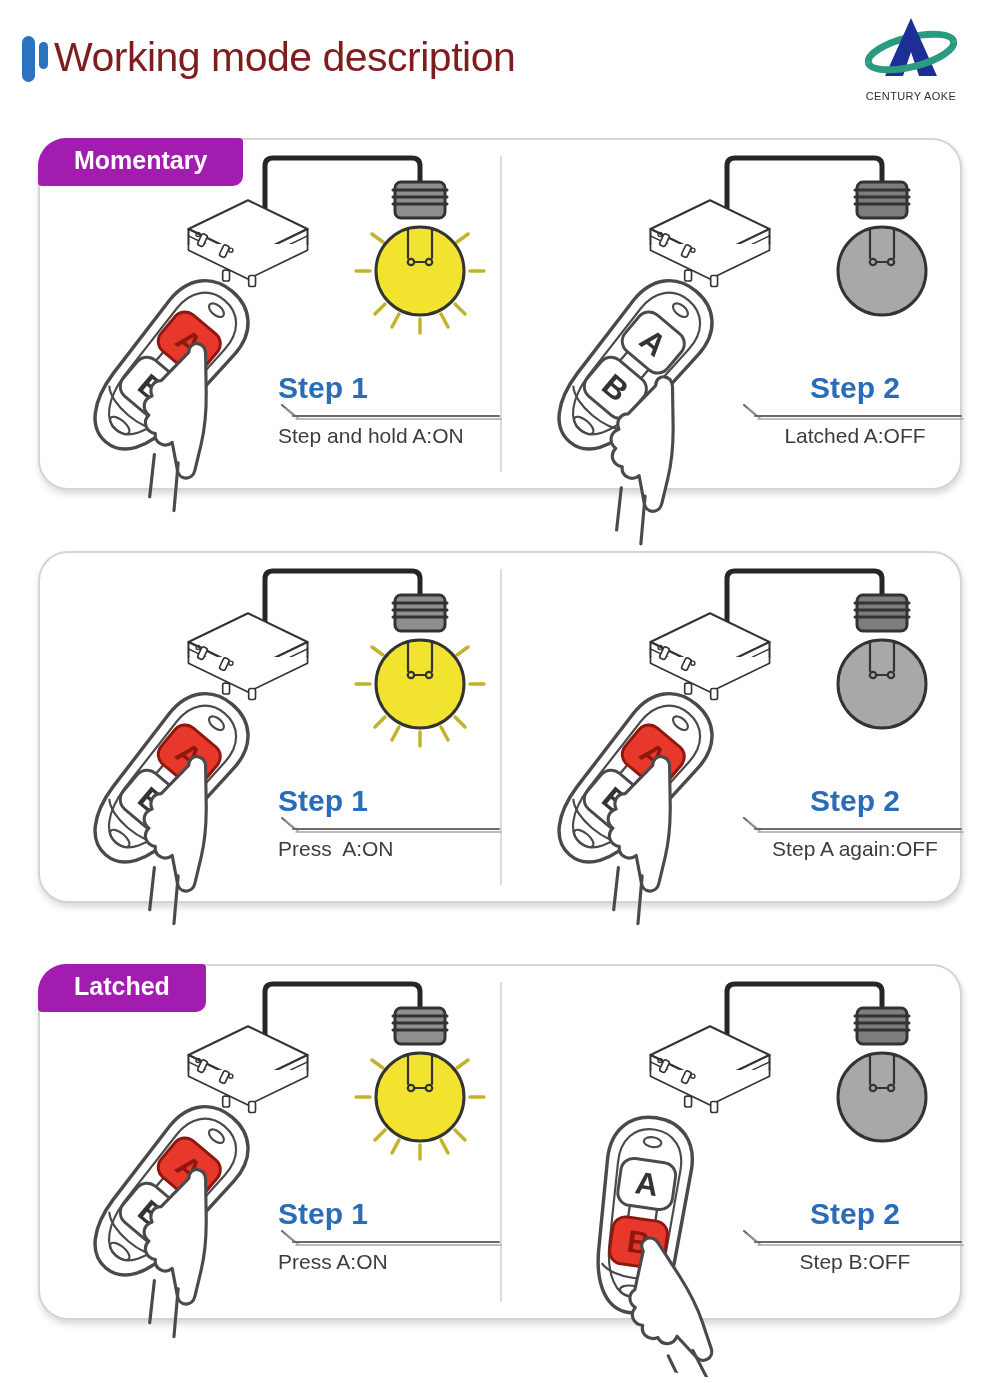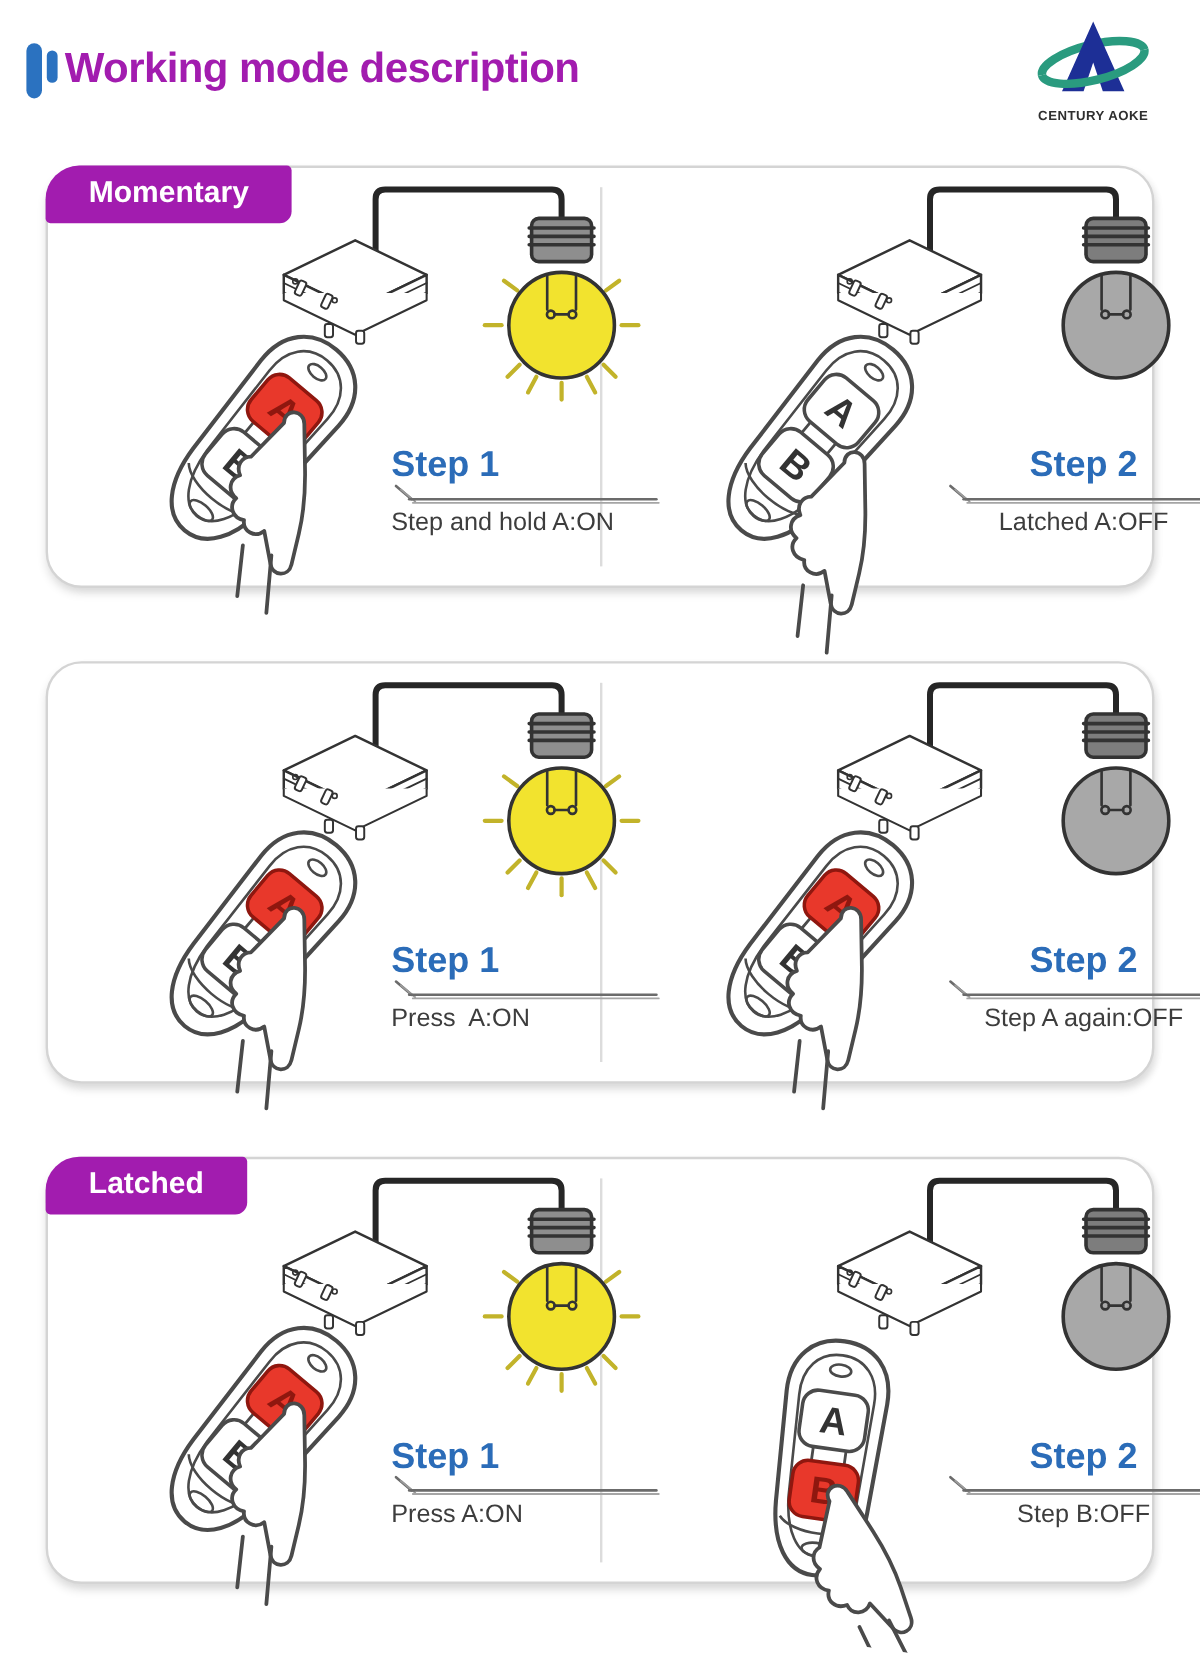--- a/index.html
+++ b/index.html
@@ -5,36 +5,36 @@
   * { margin:0; padding:0; box-sizing:border-box; }
   body { width:1000px; height:1383px; background:#ffffff; font-family:"Liberation Sans", sans-serif; overflow:hidden; }
   .page { position:relative; width:1000px; height:1383px; background:#fff; }
 
   
   .header { position:absolute; left:0; top:0; width:1000px; height:120px; }
   .title-wrap { position:absolute; left:22px; top:34px; display:flex; align-items:flex-start; }
   .title-bars { display:inline-flex; align-items:flex-start; margin-top:2px; }
   .title-bars .bar-tall { width:13px; height:46px; background:#2b72c0; border-radius:7px; }
   .title-bars .bar-short { width:9px; height:27px; background:#2b72c0; border-radius:5px; margin-left:4px; margin-top:6px; }
-  .page-title { font-size:35px; font-weight:bold; color:#a21caf; letter-spacing:-0.5px; margin-left:6px; line-height:46px; }
+  .page-title { font-size:41px; font-weight:normal; color:#7f1d1d; letter-spacing:-0.5px; margin-left:6px; line-height:46px; }
   .logo { position:absolute; left:858px; top:12px; width:106px; text-align:center; }
-  .logo-text { font-size:11px; font-weight:bold; color:#2f2f2f; letter-spacing:0.4px; margin-top:2px; }
+  .logo-text { font-size:11px; font-weight:normal; color:#2f2f2f; letter-spacing:0.4px; margin-top:2px; }
 
   
   .panel { position:absolute; left:38px; width:924px; height:352px; background:#fff;
            border:2px solid #d4d4d4; border-radius:30px;
            box-shadow:0 5px 7px rgba(0,0,0,0.10), 3px 3px 5px rgba(0,0,0,0.05); }
   .panel-1 { top:138px; }
   .panel-2 { top:551px; }
   .panel-3 { top:964px; height:356px;padding-left:48px; }
   .tab { position:absolute; left:-2px; top:-2px; background:#a21caf; color:#fff;
          font-size:25px; font-weight:bold; padding:8px 36px 11px 36px;
          border-radius:28px 4px 10px 4px; }
   .divider { position:absolute; left:50%; top:16px; bottom:16px; width:2px; background:#dcdcdc; }
-  .half { position:absolute; top:0; width:460px; height:100%; overflow:visible;margin-left:48px; }
+  .half { position:absolute; top:0; width:460px; height:100%; overflow:visible; }
   .half.left { left:0; }
   .half.right { left:462px;text-align:center; }
 
   .scene { position:absolute; left:10px; top:6px; width:440px; height:210px; }
   .wifi { position:absolute; left:138px; top:148px; width:48px; height:48px; transform:rotate(30deg); }
 
   .remote-wrap { position:absolute; left:26px; top:142px; width:240px; height:230px; }
   .remote-wrap.upright-pos { left:56px; top:150px; }
   .remote-svg { width:236px; height:256px; transform-origin:118px 128px; }
   .remote-svg.tilt { transform:rotate(40deg); }

